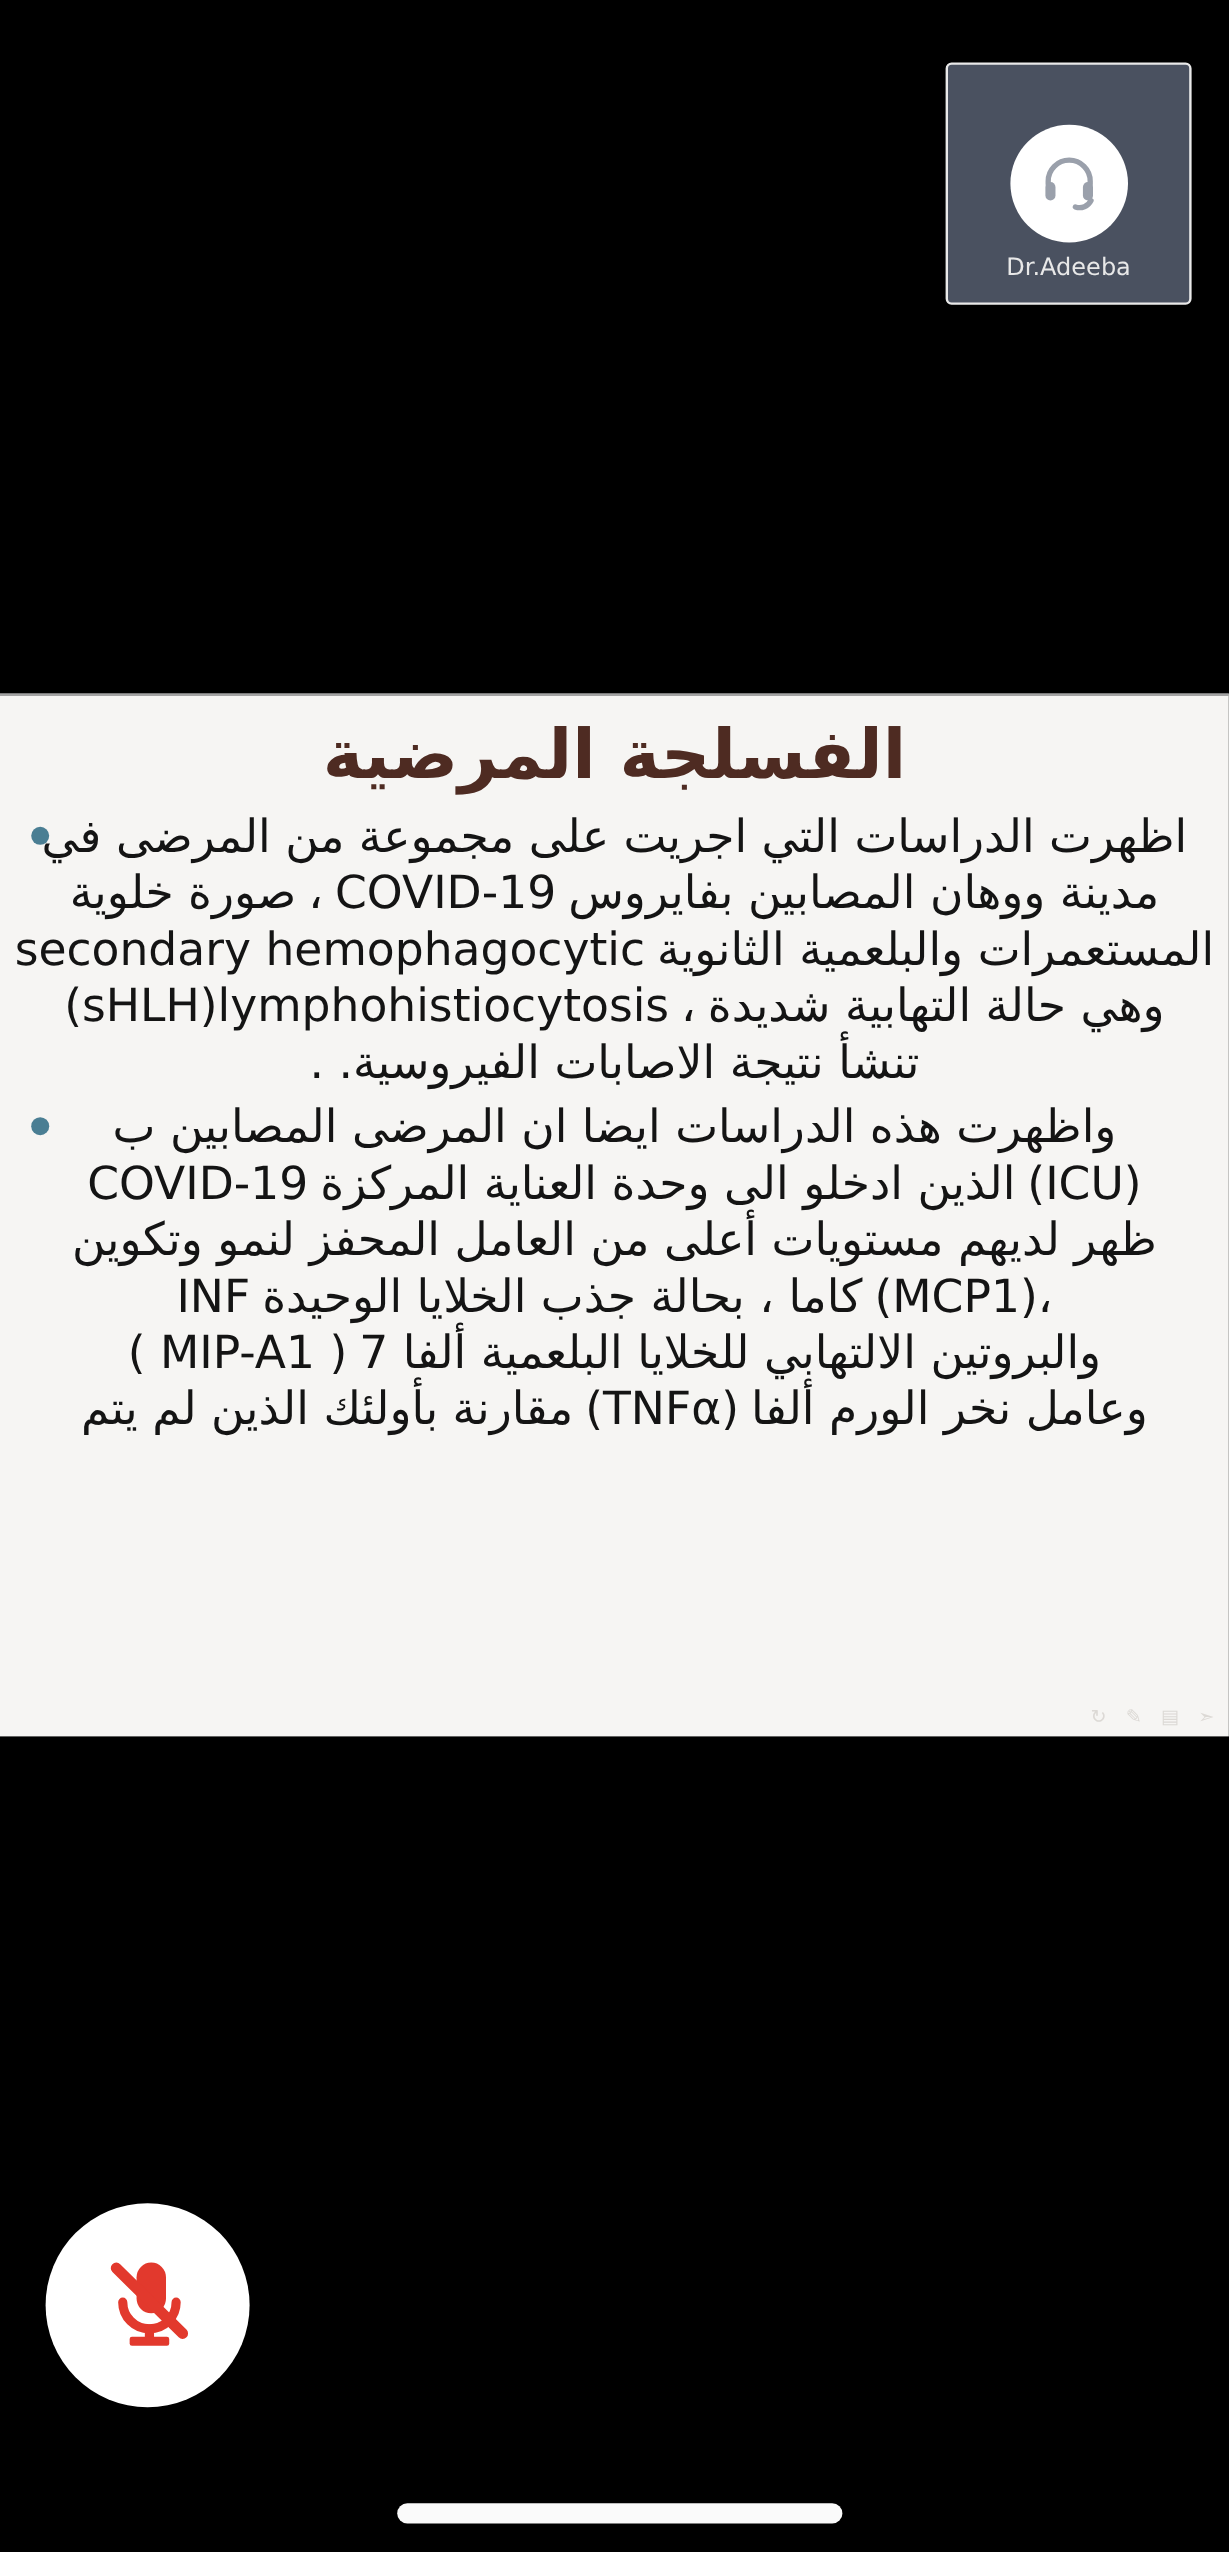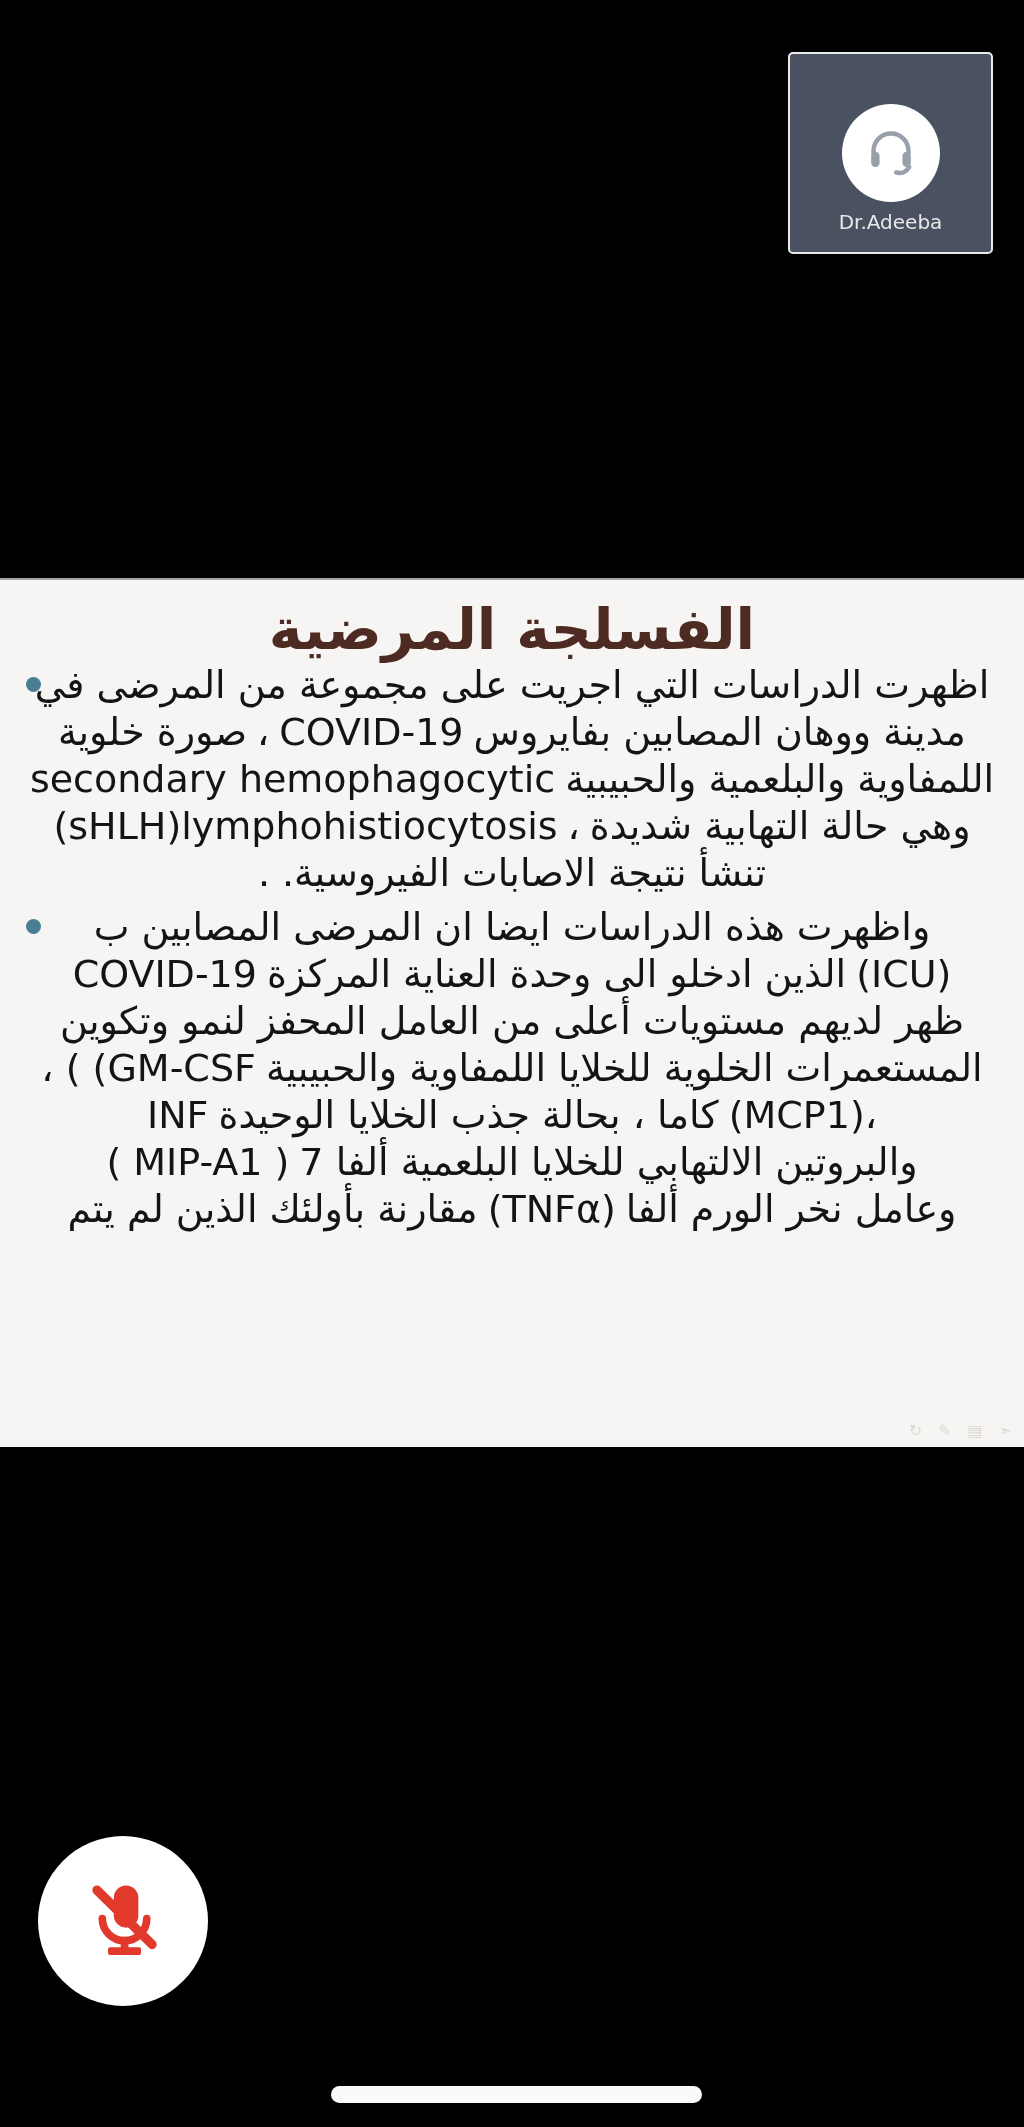--- a/index.html
+++ b/index.html
@@ -27,21 +27,21 @@
   }
   
   .slide{
     position:absolute;left:0;top:578px;width:1024px;height:869px;
     background:#f6f5f3;border-top:2px solid #a3a3a3;box-sizing:border-box;
   }
   .slide-title{
     margin-top:16px;text-align:center;
     font-size:57px;font-weight:bold;color:#4e2b22;
   }
-  .slide-body{}
+  .slide-body{margin-top:12px;}
   .para{position:relative;margin-bottom:7px;padding:0 10px;}
   .dot{
     position:absolute;left:26px;top:15px;width:15px;height:15px;
     border-radius:50%;background:#4a7e93;
   }
   .line{
     display:flex;justify-content:center;align-items:baseline;
     height:47px;line-height:47px;font-size:38px;color:#141414;gap:10px;
   }
   .seg{white-space:pre;}
@@ -91,21 +91,21 @@
           <span class="seg" dir="rtl">اظهرت الدراسات التي اجريت على مجموعة من المرضى في</span>
         </div>
         <div class="line">
           <span class="seg" dir="rtl">صورة خلوية</span>
           <span class="seg">،</span>
           <span class="seg" dir="ltr">COVID-19</span>
           <span class="seg" dir="rtl">مدينة ووهان المصابين بفايروس</span>
         </div>
         <div class="line">
           <span class="seg" dir="ltr">secondary hemophagocytic</span>
-          <span class="seg" dir="rtl">اللمفاوية والبلعمية والحبيبية</span>
+          <span class="seg" dir="rtl">المستعمرات والبلعمية الثانوية</span>
         </div>
         <div class="line">
           <span class="seg" dir="ltr">(sHLH)lymphohistiocytosis</span>
           <span class="seg">،</span>
           <span class="seg" dir="rtl">وهي حالة التهابية شديدة</span>
         </div>
         <div class="line">
           <span class="seg" dir="rtl">تنشأ نتيجة الاصابات الفيروسية. .</span>
         </div>
       </div>
@@ -115,24 +115,20 @@
         <div class="line">
           <span class="seg" dir="rtl">واظهرت هذه الدراسات ايضا ان المرضى المصابين ب</span>
         </div>
         <div class="line">
           <span class="seg" dir="ltr">COVID-19</span>
           <span class="seg" dir="rtl">الذين ادخلو الى وحدة العناية المركزة</span>
           <span class="seg" dir="ltr">(ICU)</span>
         </div>
         <div class="line">
           <span class="seg" dir="rtl">ظهر لديهم مستويات أعلى من العامل المحفز لنمو وتكوين</span>
-        </div>
-        <div class="line">
-          <span class="seg" dir="ltr">، ( (GM-CSF</span>
-          <span class="seg" dir="rtl">المستعمرات الخلوية للخلايا اللمفاوية والحبيبية</span>
         </div>
         <div class="line">
           <span class="seg" dir="ltr">INF</span>
           <span class="seg" dir="rtl">كاما ، بحالة جذب الخلايا الوحيدة</span>
           <span class="seg" dir="ltr">(MCP1)،</span>
         </div>
         <div class="line">
           <span class="seg" dir="ltr">( MIP-A1 )</span>
           <span class="seg" dir="rtl">والبروتين الالتهابي للخلايا البلعمية ألفا 7</span>
         </div>

